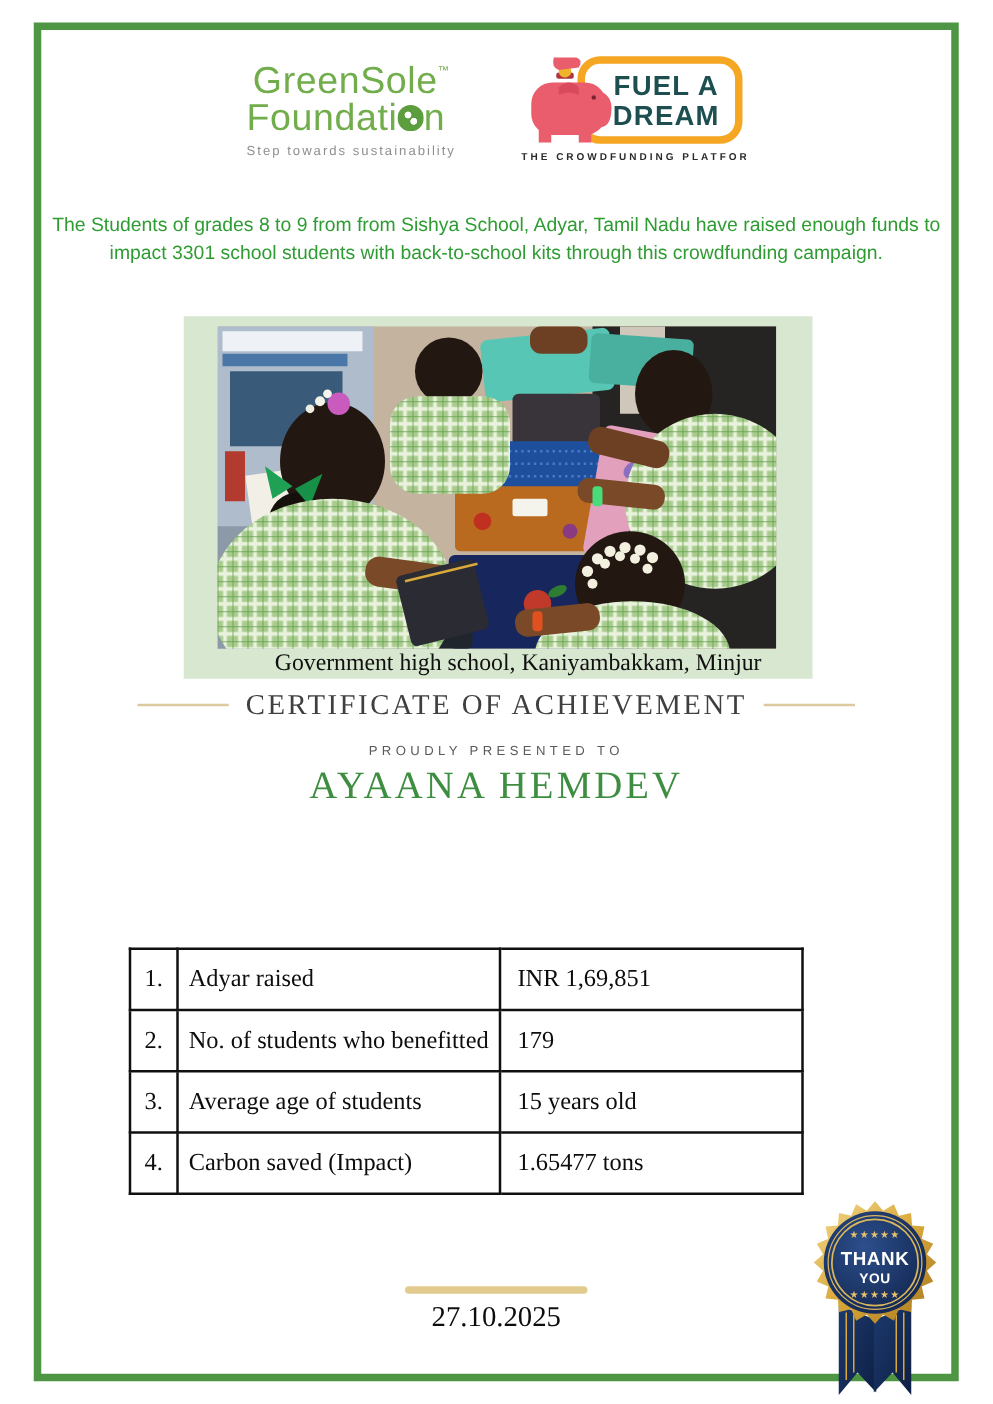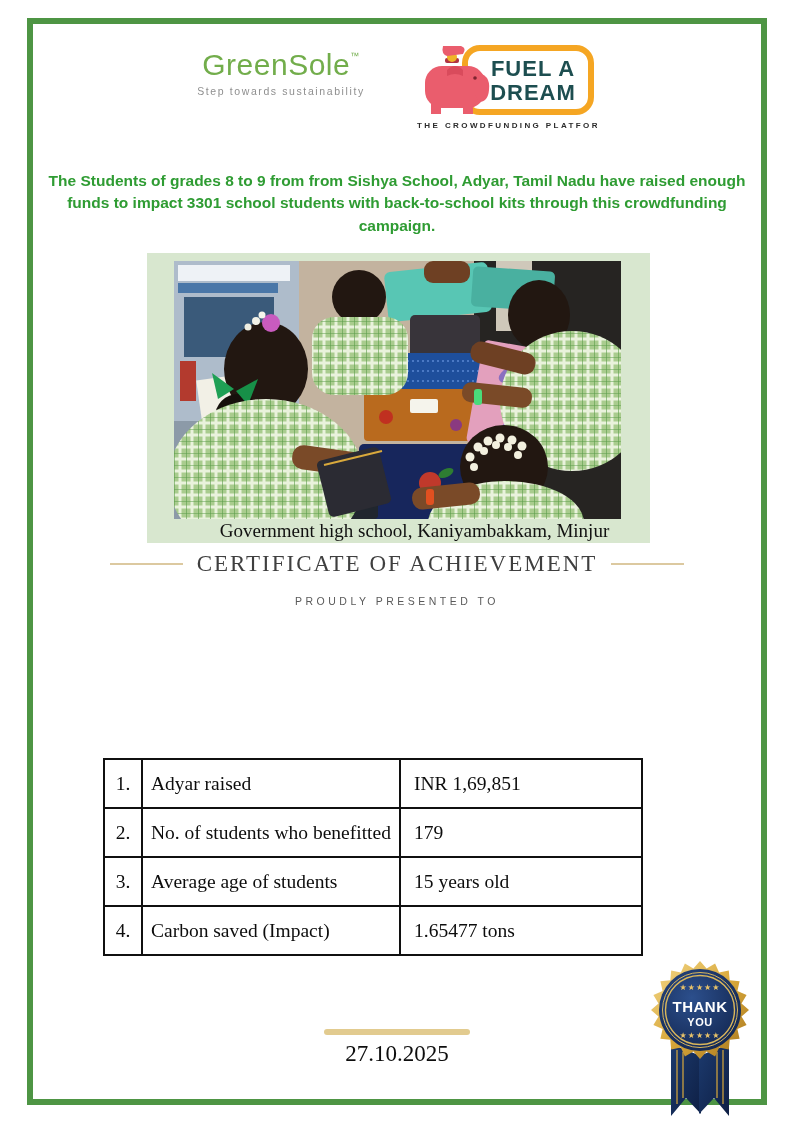--- a/index.html
+++ b/index.html
@@ -56,21 +56,21 @@
     color: #8f8f8f;
     letter-spacing: 1.6px;
   }
   .fueladream { display: block; }
   
   .intro {
     position: absolute;
     top: 170px; left: 40px; width: 714px;
     text-align: center;
     font-family: "Liberation Sans", sans-serif;
-    font-weight: bold;
+    font-weight: normal;
     font-size: 15.5px;
     line-height: 1.45;
     color: #2f9c33;
     z-index: 2;
   }
   
   .photo-frame {
     position: absolute;
     top: 253px; left: 147px;
     width: 503px; height: 290px;
@@ -179,20 +179,21 @@
 </head>
 <body>
 
 <div class="page">
 
   <div class="border-frame"></div>
 
   <div class="logos">
     <div class="greensole">
       <div class="gs-line1"><span>GreenSole</span><span class="gs-tm">™</span></div>
+      <div class="gs-line2"><span>Foundati</span><span class="gs-o"></span><span>n</span></div>
       <div class="gs-tagline">Step towards sustainability</div>
     </div>
 
     <svg class="fueladream" width="180" height="92" viewBox="0 0 180 92">
       <rect x="48" y="4" width="126" height="64" rx="15" fill="#ffffff" stroke="#f5a623" stroke-width="6"></rect>
 
       <g>
         <rect x="8" y="22" width="60" height="42" rx="17" fill="#ea5d6d"></rect>
         <rect x="14" y="58" width="10" height="12" fill="#ea5d6d"></rect>
         <rect x="46" y="58" width="10" height="12" fill="#ea5d6d"></rect>
@@ -301,20 +302,21 @@
   </div>
 
   <div class="heading-row">
     <div class="heading-line"></div>
     <div class="heading-text">CERTIFICATE OF ACHIEVEMENT</div>
     <div class="heading-line"></div>
   </div>
 
   <div class="presented">PROUDLY PRESENTED TO</div>
 
+  <div class="recipient">AYAANA HEMDEV</div>
 
 
   <table class="impact-table">
     <tbody>
       <tr>
         <td class="num">1.</td>
         <td class="label">Adyar raised</td>
         <td class="value">INR 1,69,851</td>
       </tr>
       <tr>

